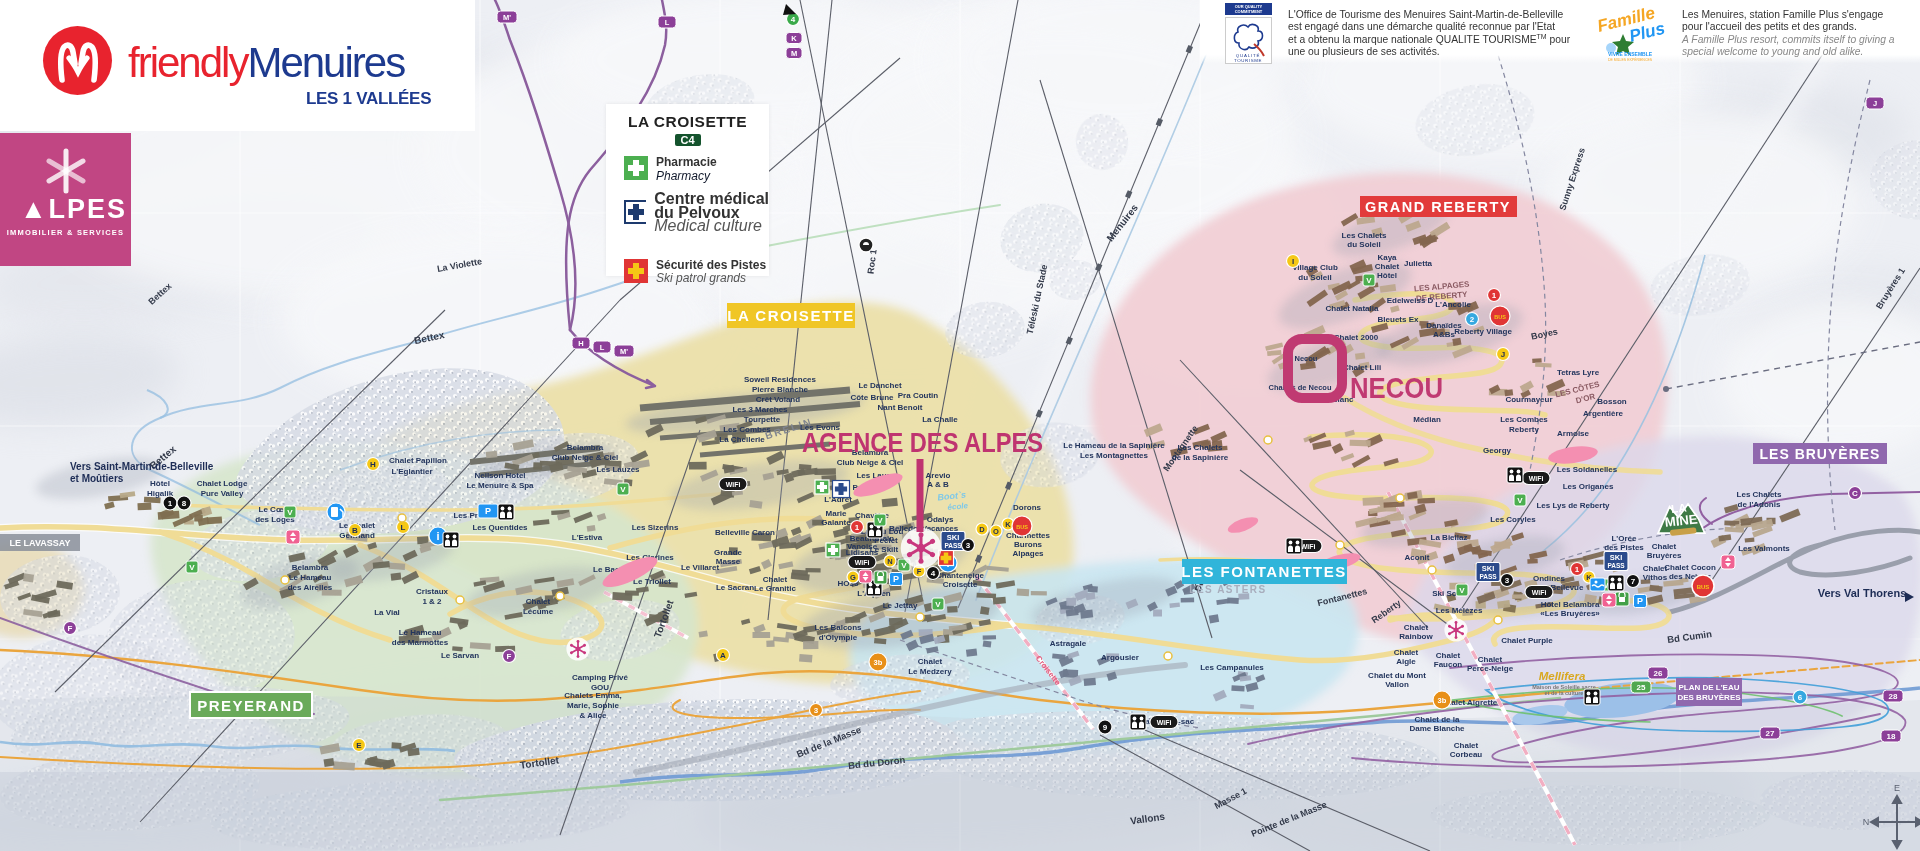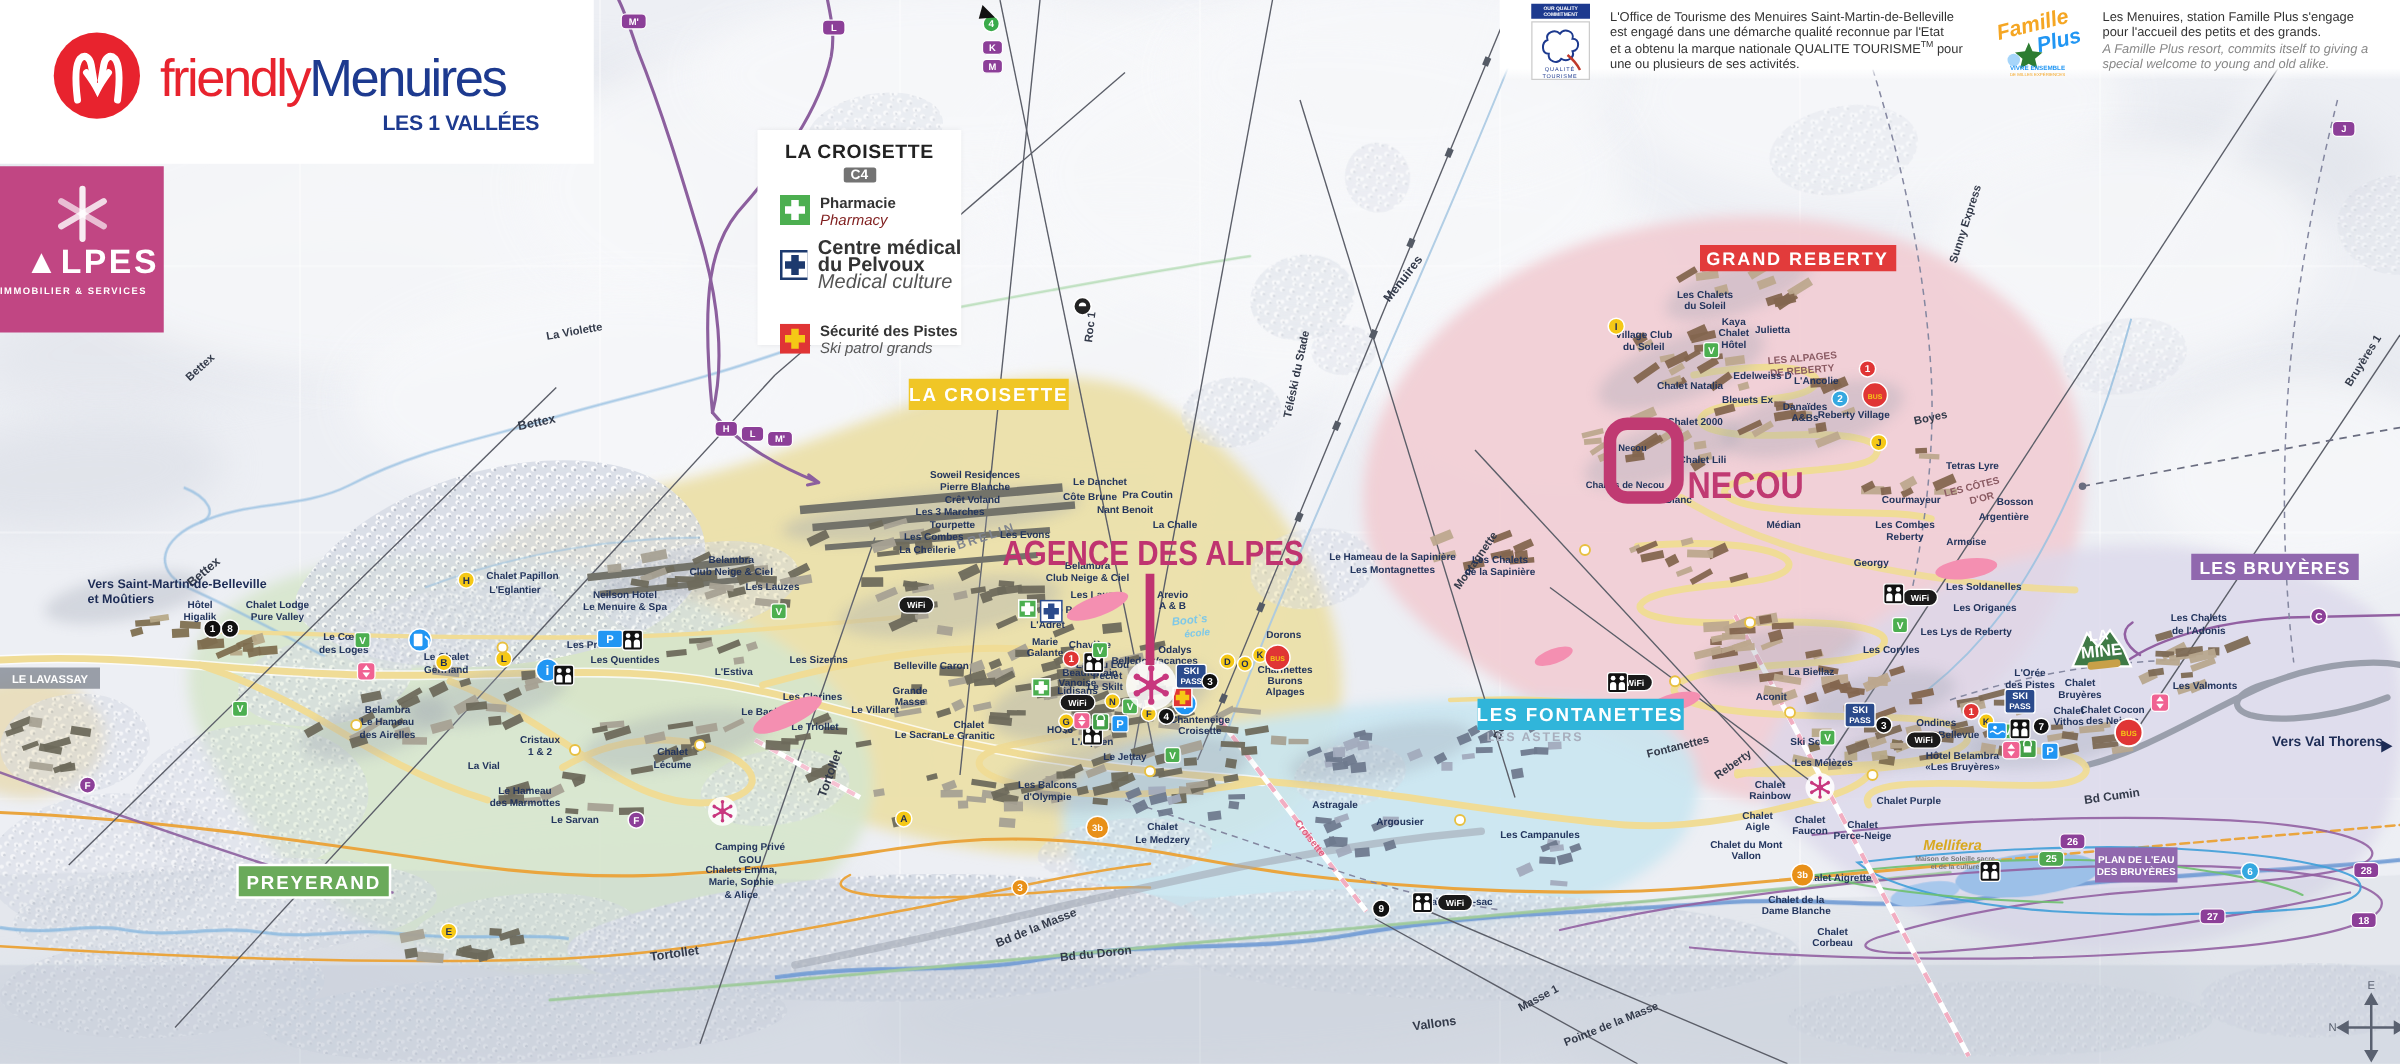--- a/index.html
+++ b/index.html
@@ -1369,21 +1369,21 @@
 <div class="abs" style="left:0;top:133px;width:131px;height:133px;background:#c14683"></div>
 <div class="abs" style="left:41px;top:146px;width:50px;height:50px">
 <svg width="50" height="50" viewBox="0 0 50 50">
 <g stroke="#fff" stroke-width="5" stroke-linecap="round">
 <line x1="25" y1="5" x2="25" y2="45" opacity="0.9"></line>
 <line x1="8" y1="15" x2="42" y2="35" opacity="0.65"></line>
 <line x1="8" y1="35" x2="42" y2="15" opacity="0.8"></line>
 </g>
     </svg></div>
 <div class="abs" style="left:0px;top:194px;width:147px;text-align:center;color:#fff;font-size:27px;font-weight:700;letter-spacing:2px">▲LPES</div>
-<div class="abs" style="left:0px;top:228px;width:131px;text-align:left;color:#fff;font-size:7.5px;font-weight:700;letter-spacing:1.2px">IMMOBILIER &amp; SERVICES</div>
+<div class="abs" style="left:0px;top:228px;width:131px;text-align:center;color:#fff;font-size:7.5px;font-weight:700;letter-spacing:1.2px">IMMOBILIER &amp; SERVICES</div>
 
 <div class="abs" style="left:1200px;top:0;width:720px;height:64px;background:linear-gradient(to bottom,#fff 85%,rgba(255,255,255,0))"></div>
 <div class="abs" style="left:1225px;top:3px;width:47px;height:12px;background:#1d3a8f;color:#fff;font-size:4px;font-weight:700;text-align:center;line-height:5px;padding-top:1px">OUR QUALITY<br>COMMITMENT</div>
 <div class="abs" style="left:1225px;top:17px;width:47px;height:47px;background:#fff;border:1px solid #ccc">
 <svg width="45" height="45" viewBox="0 0 45 45">
       <g fill="none" stroke="#1d3a8f">
 <path d="M 12,14 C 10,8 18,5 22,9 C 25,4 34,7 32,13 C 38,13 38,22 32,23 C 34,28 28,32 23,29 C 20,34 12,31 13,25 C 7,25 7,16 12,14 Z" stroke-width="1.6"></path>
 <path d="M 28,26 C 33,30 36,34 38,38" stroke="#c0392b" stroke-width="2"></path>
 </g>
 <text x="22" y="39" font-size="4.4" fill="#1d3a8f" text-anchor="middle" style="letter-spacing:0.8px">QUALITÉ</text>
@@ -1396,27 +1396,27 @@
 <text x="38" y="38" font-size="17" font-weight="700" fill="#2196f3" transform="rotate(-14 38 38)" font-style="italic">Plus</text>
 <path d="M 30,30 l 3,7 8,1 -6,5 2,8 -7,-4 -7,4 2,-8 -6,-5 8,-1 Z" fill="#2e7d32"></path>
 <circle cx="18" cy="44" r="5" fill="#90caf9" opacity="0.8"></circle>
 <text x="37" y="52" font-size="5" fill="#2196f3" text-anchor="middle" font-weight="700">VIVRE ENSEMBLE</text>
 <text x="37" y="57" font-size="3.5" fill="#f5a623" text-anchor="middle">DE MILLES EXPÉRIENCES</text>
 </svg></div>
 <div class="abs" style="left:1682px;top:9px;width:230px;font-size:10.3px;line-height:12.3px;color:#333;white-space:nowrap">Les Menuires, station Famille Plus s'engage<br>pour l'accueil des petits et des grands.<br><span style="color:#888;font-style:italic">A Famille Plus resort, commits itself to giving a<br>special welcome to young and old alike.</span></div>
 
 <div class="abs" style="left:606px;top:104px;width:163px;height:172px;background:#fff;box-shadow:0 0 4px rgba(0,0,0,0.08)">
 <div style="text-align:center;font-size:15.5px;font-weight:700;color:#222;margin-top:9px;letter-spacing:0.5px">LA CROISETTE</div>
-<div style="width:26px;margin:3px auto 0;background:#737373;color:#fff;font-size:11px;font-weight:700;text-align:center;border-radius:2px">C4</div>
+<div style="width:26px;margin:3px auto 0;background:#14532d;color:#fff;font-size:11px;font-weight:700;text-align:center;border-radius:2px">C4</div>
 <div style="display:flex;align-items:flex-start;margin:10px 0 0 18px">
 <svg width="24" height="24">
         <rect width="24" height="24" fill="#4caf50"></rect>
         <path d="M 9,4 h6 v5 h5 v6 h-5 v5 h-6 v-5 h-5 v-6 h5 Z" fill="#fff"></path>
       </svg>
-<div style="margin-left:8px;font-size:12px;color:#333;line-height:13.5px;font-weight:700;white-space:nowrap">Pharmacie<br><span style="font-weight:400;font-style:italic;color:#7f1d1d">Pharmacy</span></div>
+<div style="margin-left:8px;font-size:12px;color:#333;line-height:13.5px;font-weight:700;white-space:nowrap">Pharmacie<br><span style="font-weight:400;font-style:italic;color:#0f172a">Pharmacy</span></div>
 </div>
 <div style="display:flex;align-items:center;margin:9px 0 0 18px">
 <svg width="24" height="24">
         <rect x="1" y="1" width="22" height="22" fill="#fff" stroke="#1d3a6e" stroke-width="2"></rect>
         <path d="M 9,4 h6 v5 h5 v6 h-5 v5 h-6 v-5 h-5 v-6 h5 Z" fill="#1d3a6e"></path>
       </svg>
 <div style="margin-left:8px;font-size:16px;color:#333;line-height:13.5px;font-weight:700;white-space:nowrap">Centre médical<br>du Pelvoux<br><span style="font-weight:400;font-style:italic;color:#555">Medical culture</span></div>
 </div>
 <div style="display:flex;margin:26px 0 0 18px">
 <svg width="24" height="24">

